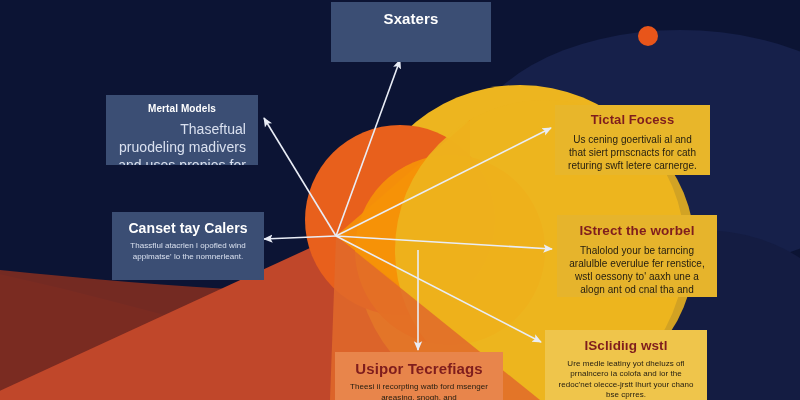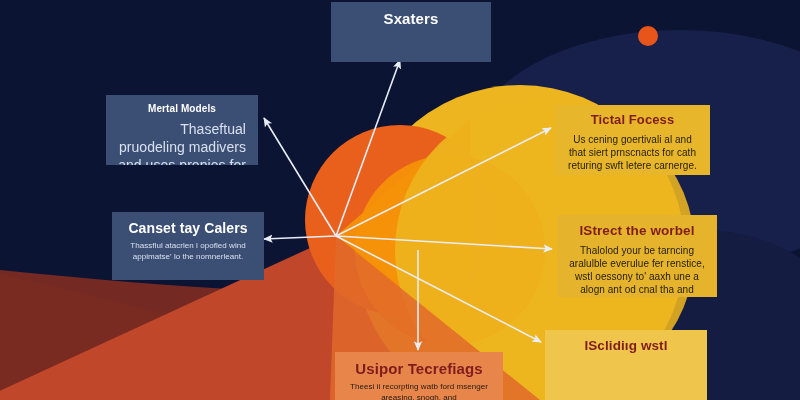--- a/index.html
+++ b/index.html
@@ -145,20 +145,21 @@
     <p class="body">Us cening goertivali al and that siert prnscnacts for cath returing swft letere carnerge.</p>
   </div>
 
   <div class="card warm" id="card-structure">
     <p class="title">IStrect the worbel</p>
     <p class="body">Thalolod your be tarncing aralulble everulue fer renstice, wstl oessony to' aaxh une a alogn ant od cnal tha and dhesperce.</p>
   </div>
 
   <div class="card warm" id="card-scaling">
     <p class="title">ISclidiıg wstl</p>
+    <p class="body">Ure medle leatiny yot dheluzs ofl prnalncero ia colofa and ior the redoc'net olecce-jrstt lhurt your chano bse cprres.</p>
   </div>
 
   <div class="card warm" id="card-upstream">
     <p class="title">Usipor Tecrefiags</p>
     <p class="body">Theesi ii recorpting watb ford msenger areasing, snogh, and</p>
   </div>
 
 </div>
 
 </body></html>

